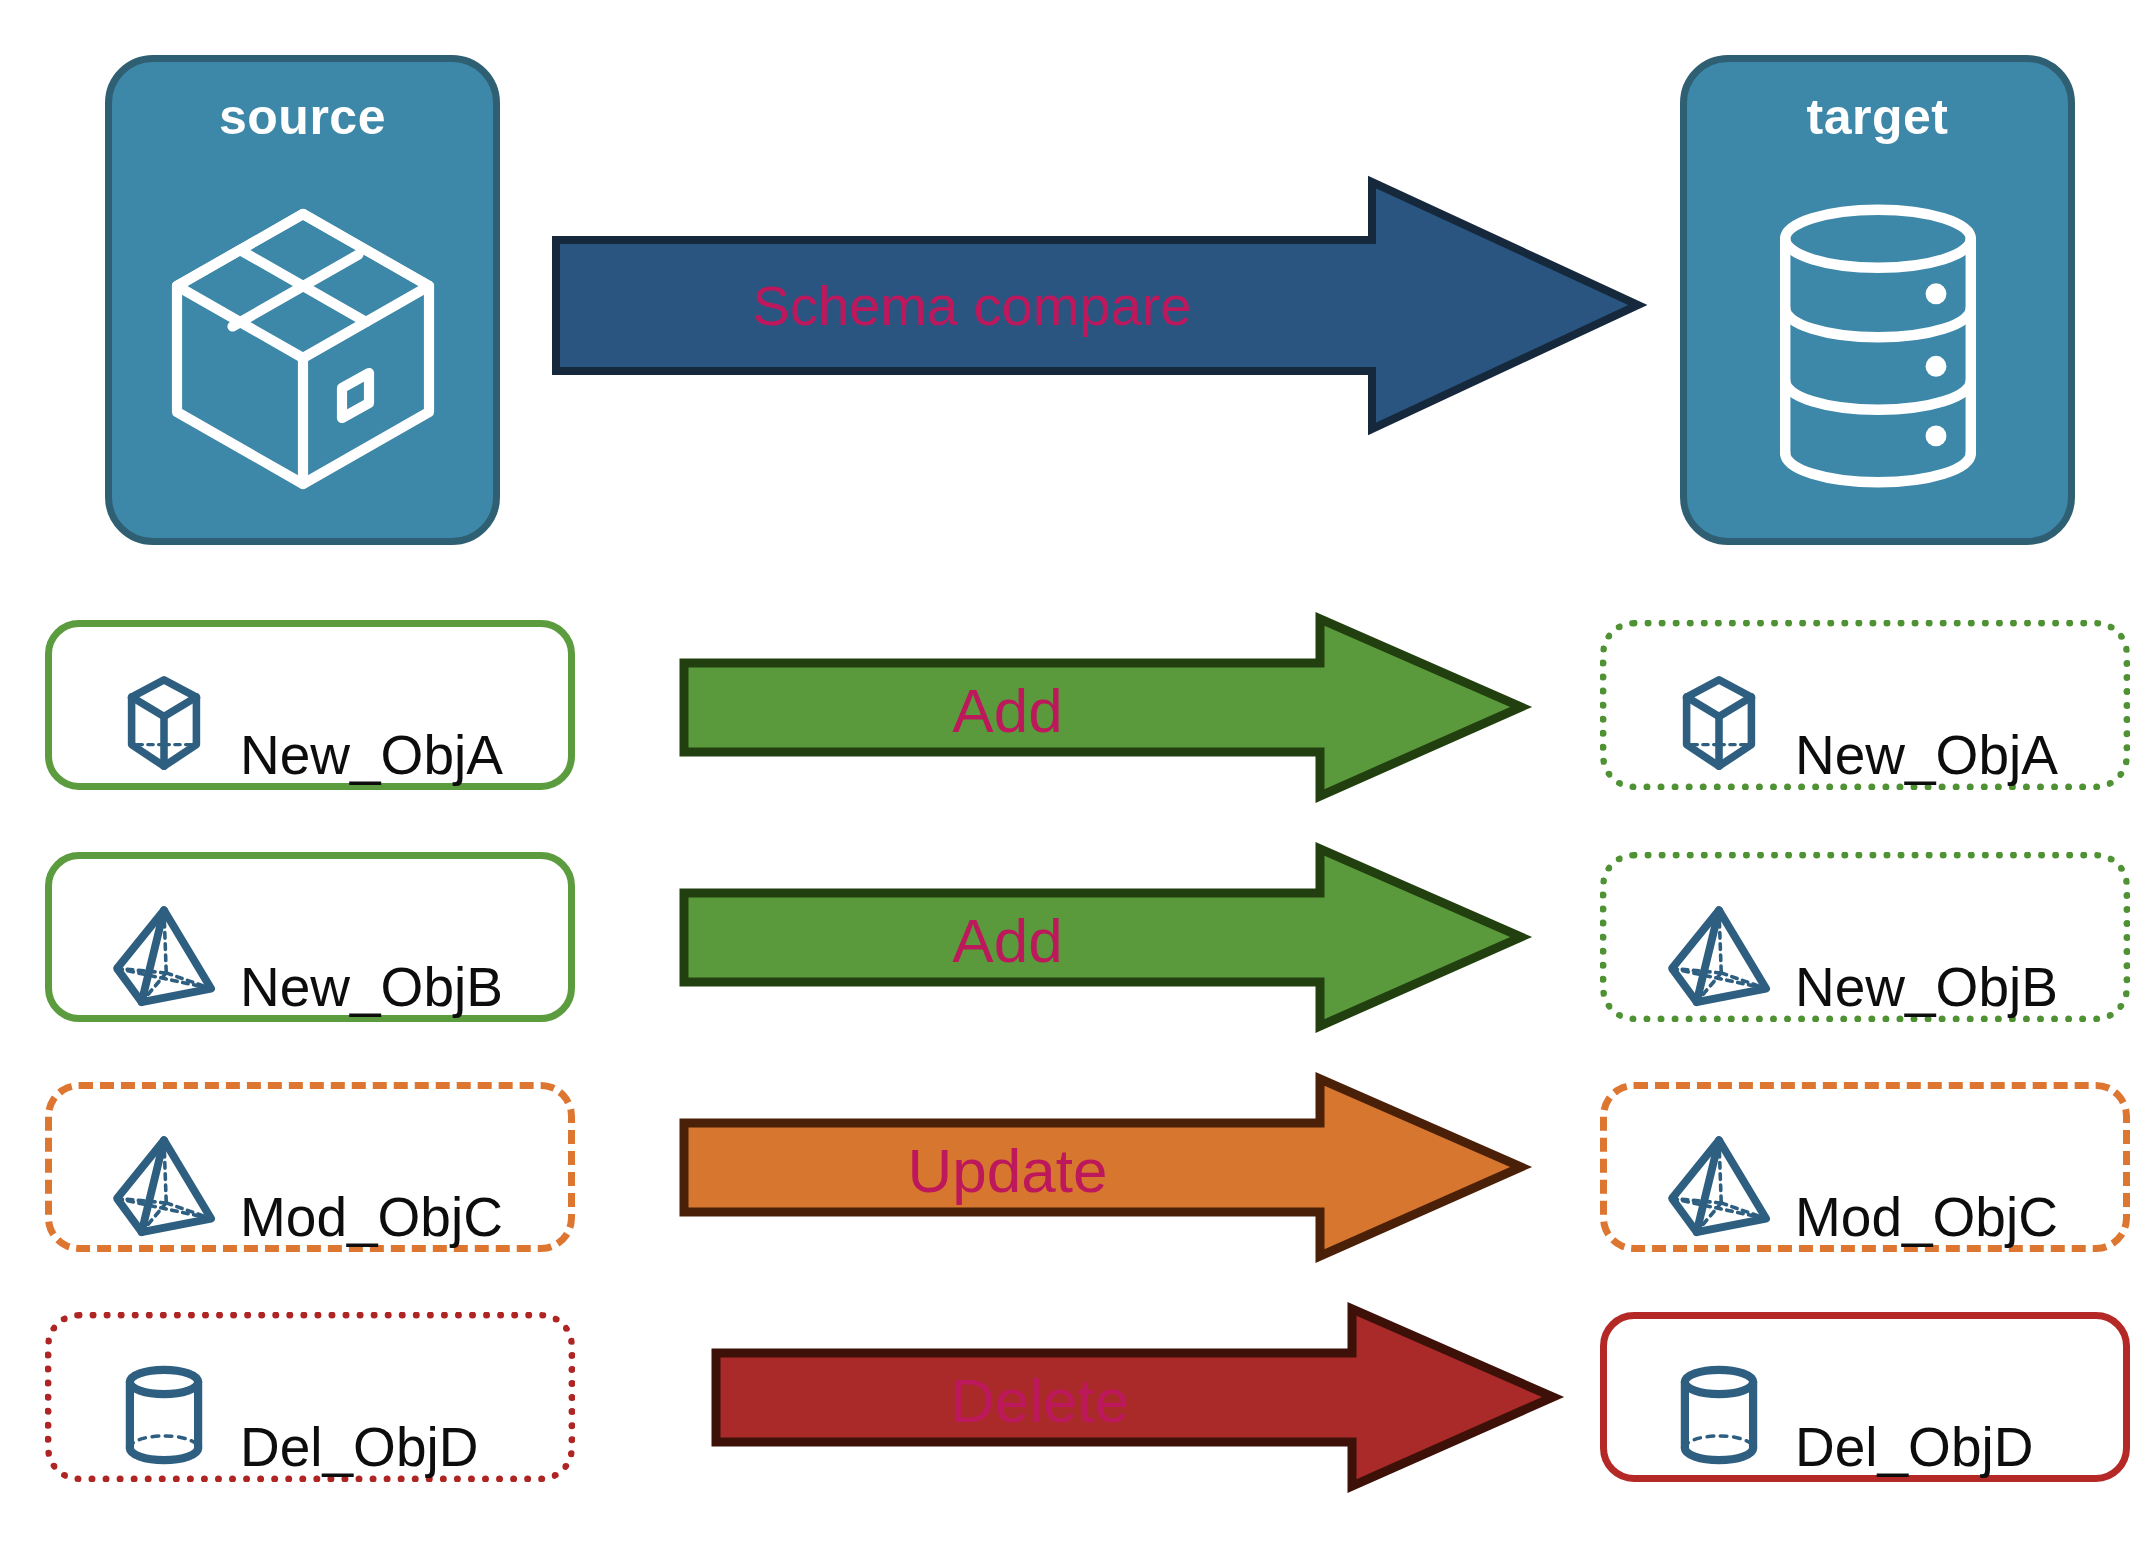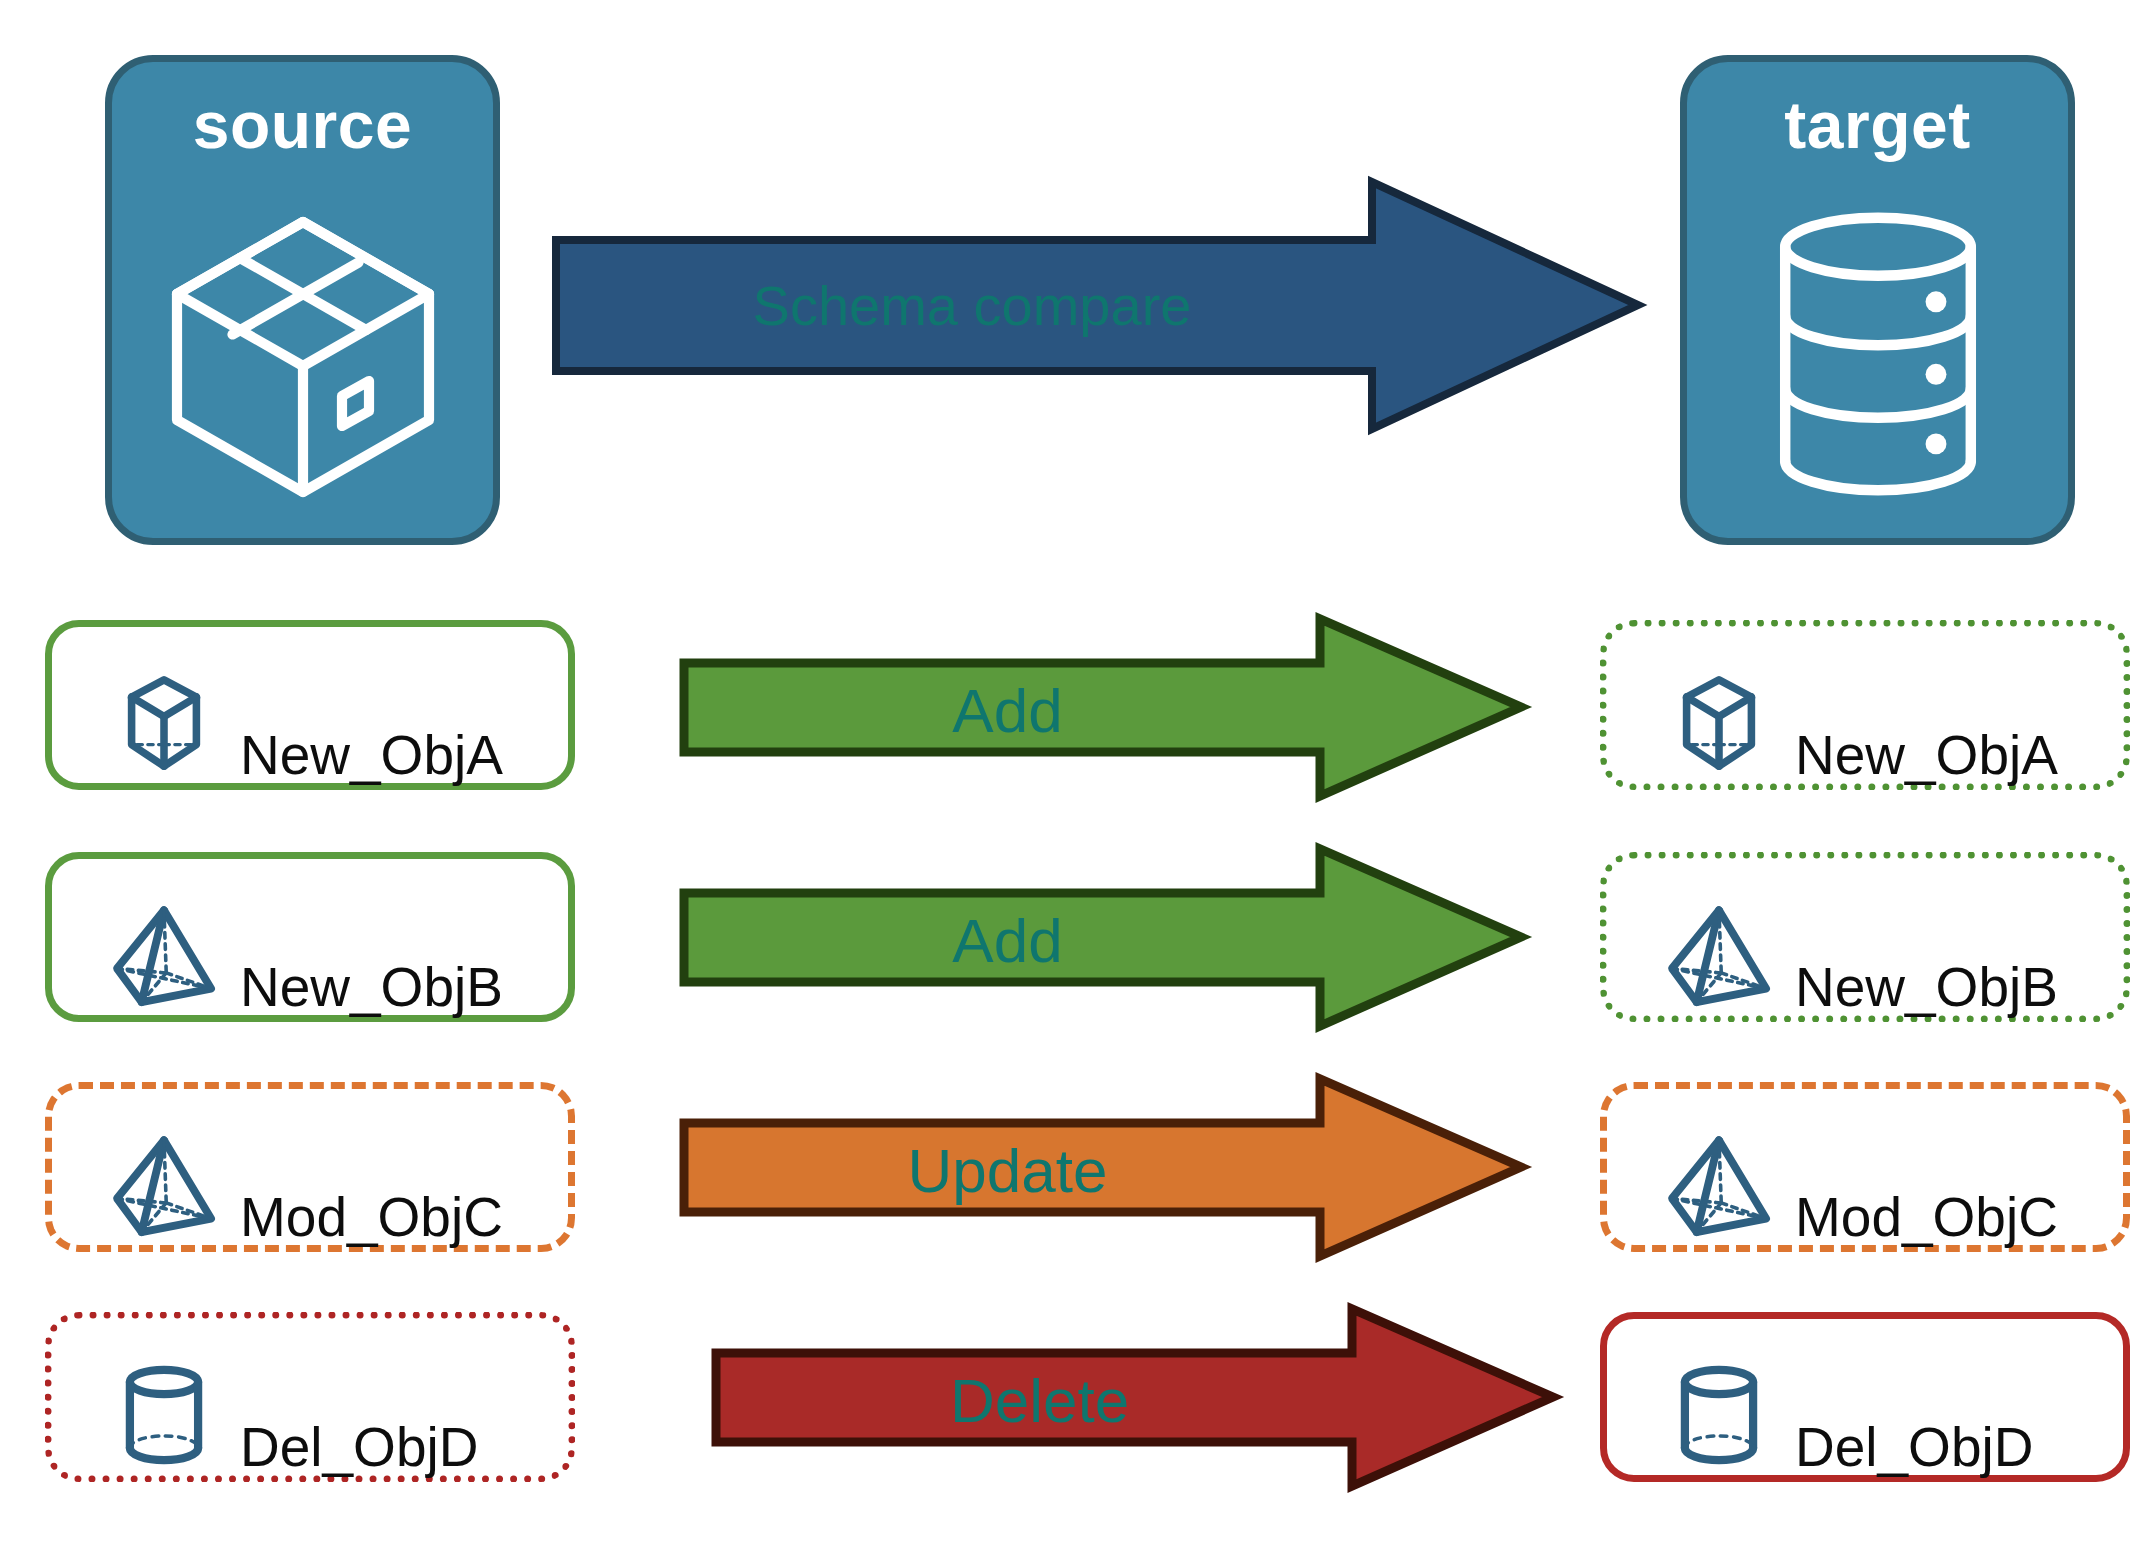--- a/index.html
+++ b/index.html
@@ -4,21 +4,21 @@
 <title>Schema compare diagram</title>
 <style>
   html,body{margin:0;padding:0;background:#ffffff;}
   body{width:2150px;height:1550px;position:relative;overflow:hidden;
        font-family:"Liberation Sans","DejaVu Sans",sans-serif;}
   .canvas{position:absolute;left:0;top:0;width:2150px;height:1550px;background:#fff;}
 
   
   .endpoint{position:absolute;border-radius:48px;box-sizing:border-box;
             display:flex;flex-direction:column;align-items:center;}
-  .endpoint .ep-title{font-size:66px;font-weight:bold;color:#ffffff;
+  .endpoint .ep-title{font-size:50px;font-weight:bold;color:#ffffff;
             letter-spacing:.5px;margin-top:30px;line-height:1;}
   .endpoint .ep-icon{flex:1;display:flex;align-items:center;justify-content:center;width:100%;}
 
   
   .chip{position:absolute;box-sizing:border-box;background:#ffffff;border-radius:34px;
         display:flex;align-items:flex-end;}
   .chip .chip-icon{width:120px;height:120px;margin-left:52px;flex:0 0 auto;
         display:flex;align-items:center;justify-content:center;}
   .chip .chip-label{font-size:55px;color:#0d0d0d;margin-left:16px;white-space:nowrap;
         line-height:1;}
@@ -26,21 +26,21 @@
   .b-solid-green {border:7px solid #5b9c3f;}
   .b-dotted-green{border:7px dotted #4f9233;}
   .b-dashed-orng {border:7px dashed #dd7631;}
   .b-dotted-red  {border:7px dotted #ae2524;}
   .b-solid-red   {border:7px solid #b42926;}
 
   
   .arrow{position:absolute;}
   .arrow svg{display:block;width:100%;height:100%;overflow:visible;}
   .arrow .arrow-label{position:absolute;left:0;right:0;text-align:center;
-        color:#0f766e;white-space:nowrap;line-height:1;}
+        color:#be185d;white-space:nowrap;line-height:1;}
 
   .hdr-label{font-size:56px;}
   .row-label{font-size:62px;}
 </style>
 </head>
 <body>
 
 <div class="canvas">
 
   <div class="endpoint" style="left:105px;top:55px;width:395px;height:490px;background:#3d87a8;border:7px solid #2f5f73;">

